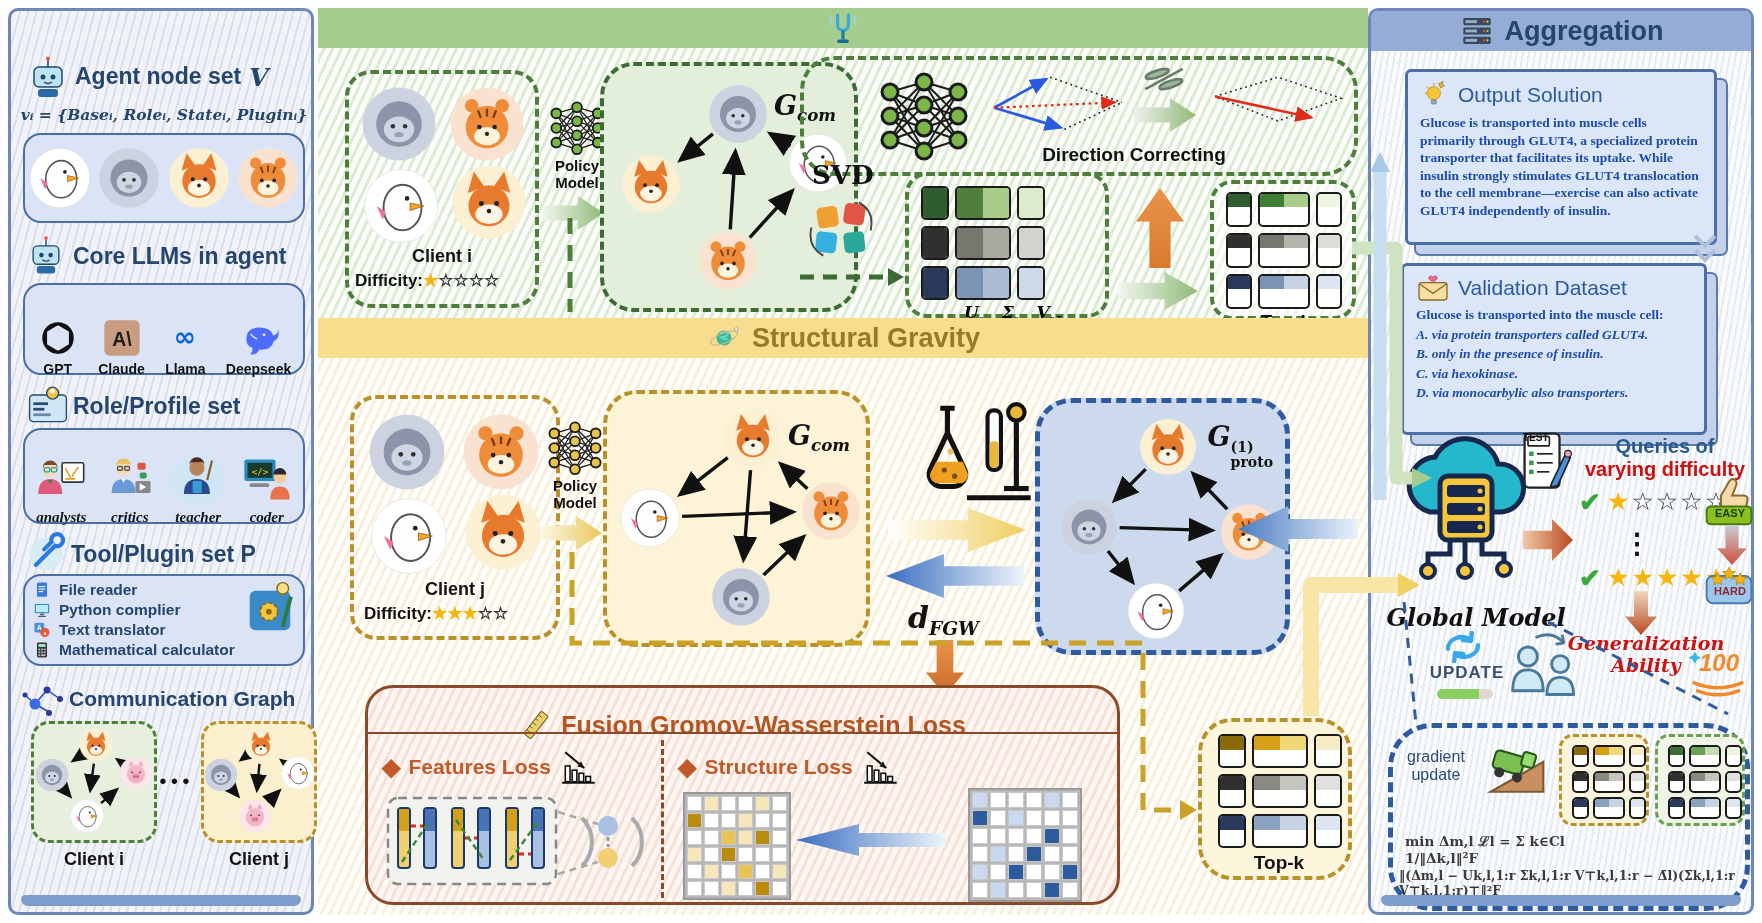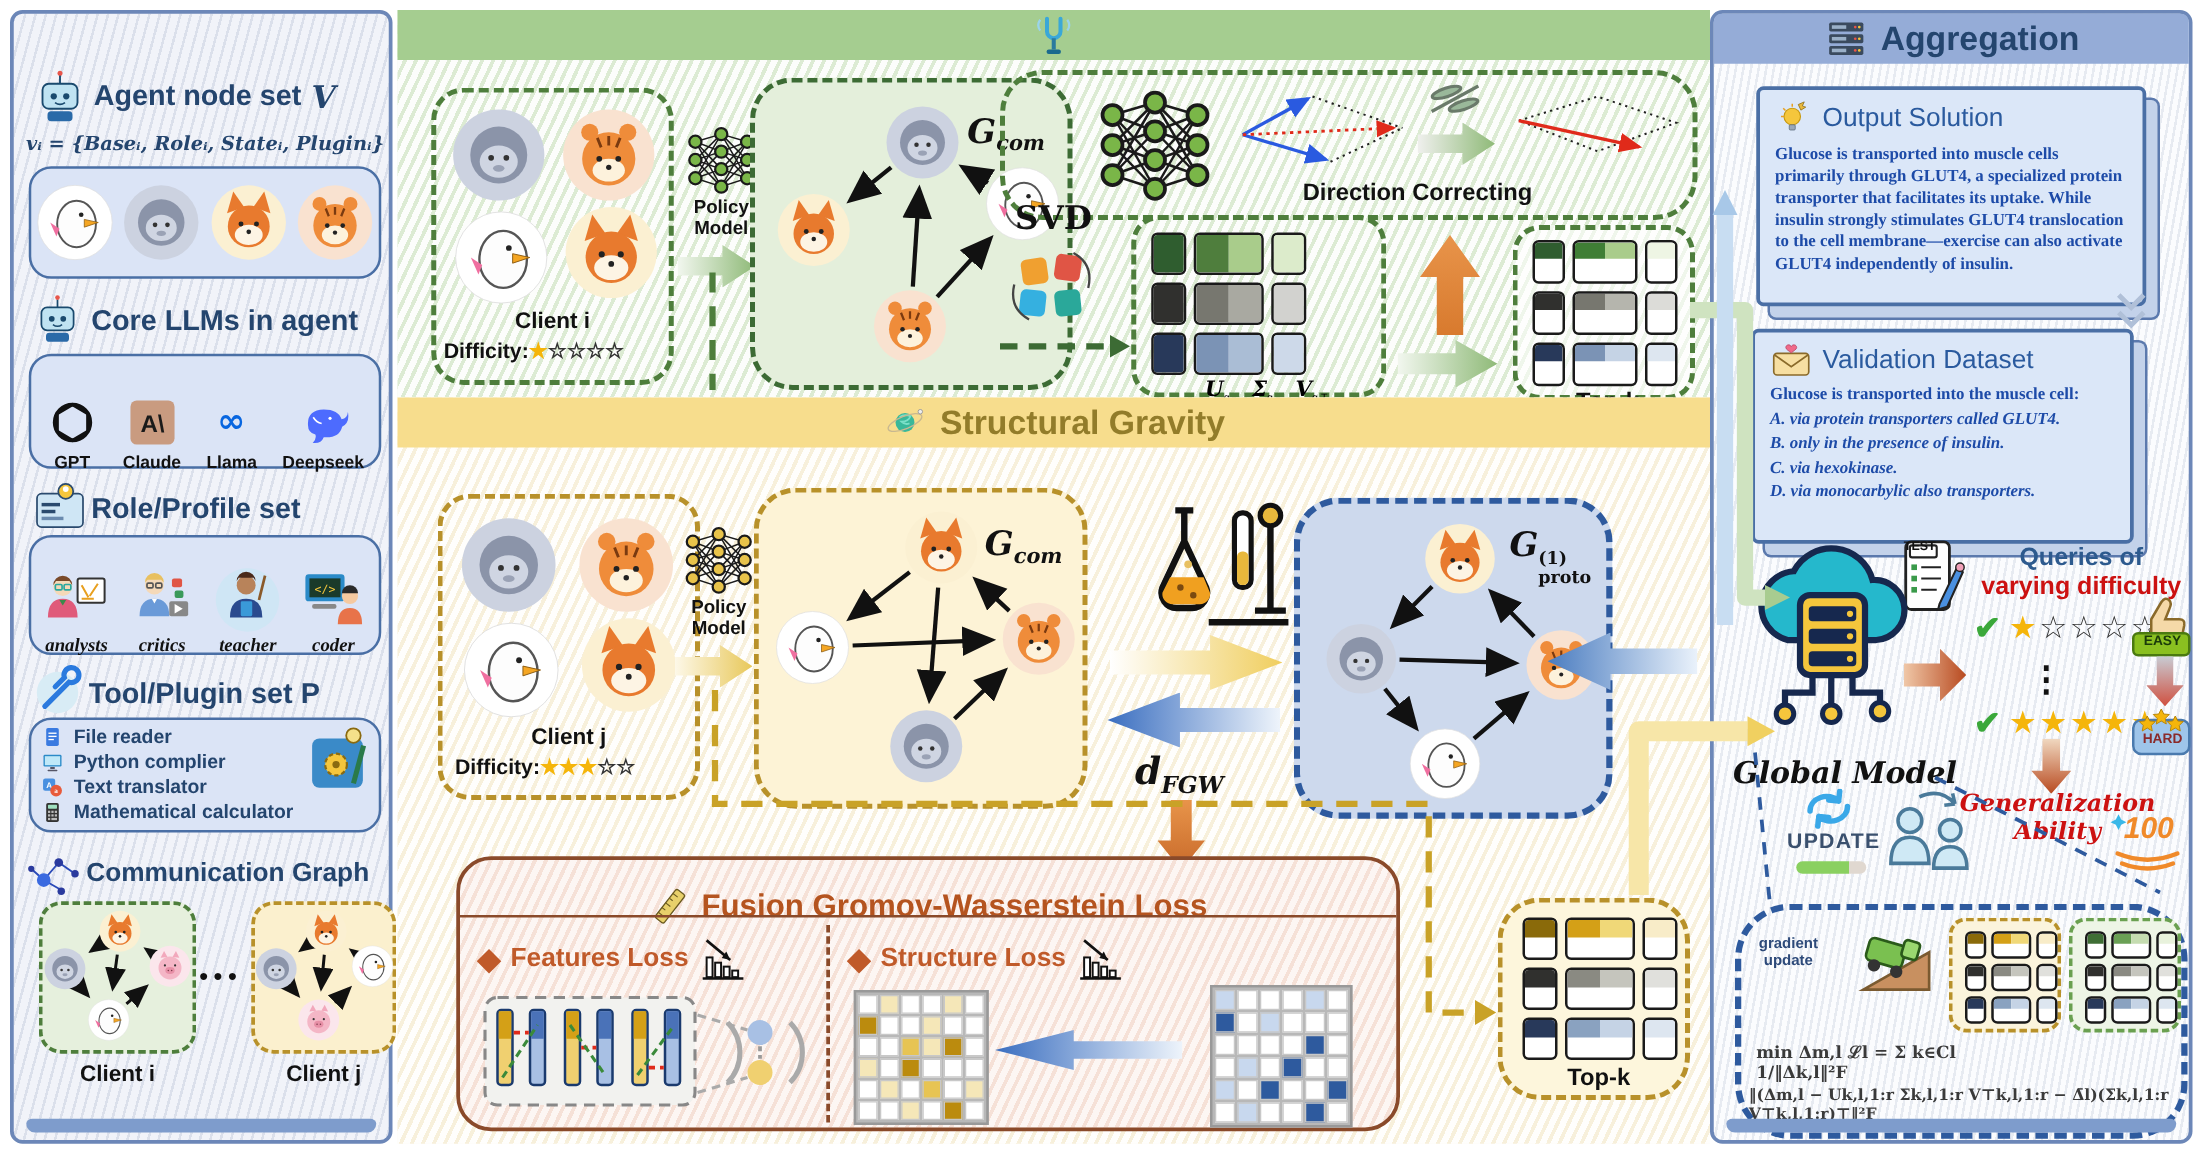--- a/index.html
+++ b/index.html
@@ -1515,21 +1515,21 @@
           <path d="M30 10 q18 -8 30 6 m0 0 l-2 -9 m2 9 l-9 1" stroke="#4a7a9a" stroke-width="3" fill="none"></path>
           <g fill="#cfe9f5" stroke="#4a7a9a" stroke-width="3">
             <circle cx="22" cy="30" r="10"></circle>
             <path d="M6 66 q0 -22 16 -22 q16 0 16 22 z"></path>
             <circle cx="56" cy="38" r="9"></circle>
             <path d="M42 70 q0 -18 14 -18 q14 0 14 18 z"></path>
           </g>
         </svg>
       </span>
     <div class="abs" style="left:17px;top:712px;width:362px;height:188px;border:5px dashed #2e5a9e;border-radius:44px;box-sizing:border-box;">
-      <div class="abs" style="left:14px;top:20px;font-weight:bold;color:#2d4a7a;font-size:12px;line-height:1.15;text-align:center;">
+      <div class="abs" style="left:14px;top:20px;font-weight:normal;color:#2d4a7a;font-size:16px;line-height:1.15;text-align:center;">
         <div>gradient</div>
         <div>update</div>
       </div>
       <span class="abs ic" style="left:92px;top:10px;width:64px;height:62px;">
           <svg viewBox="0 0 90 80">
             <polygon points="8,72 82,72 82,30" fill="#c89060" stroke="#7a5a30" stroke-width="3"></polygon>
             <g transform="rotate(16 40 40)">
               <rect x="10" y="20" width="42" height="26" rx="6" fill="#7ac050" stroke="#2a5a1a" stroke-width="3"></rect>
               <rect x="48" y="12" width="18" height="20" rx="4" fill="#9ad870" stroke="#2a5a1a" stroke-width="3"></rect>
               <circle cx="22" cy="50" r="7" fill="#333"></circle>

